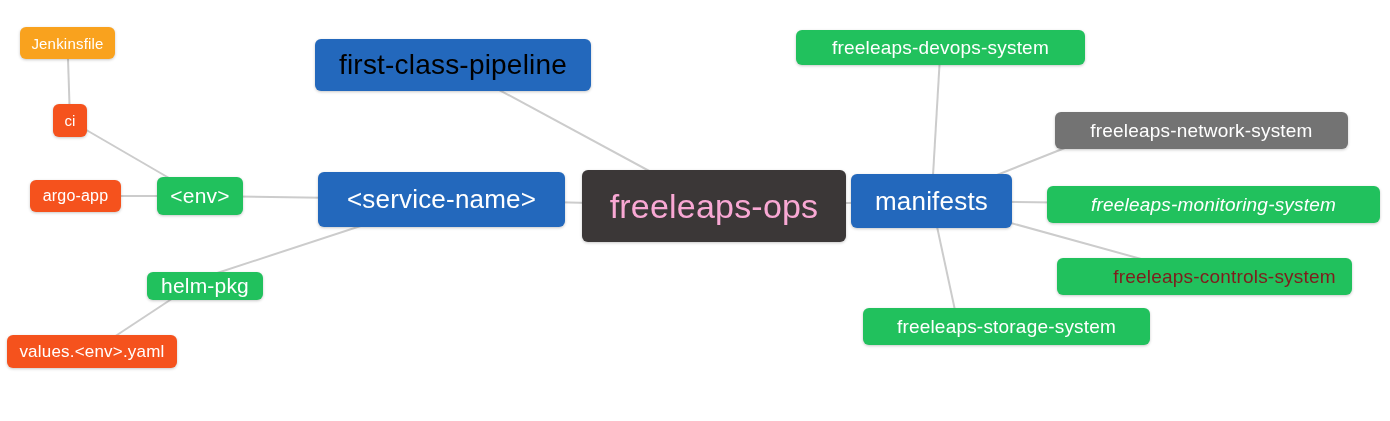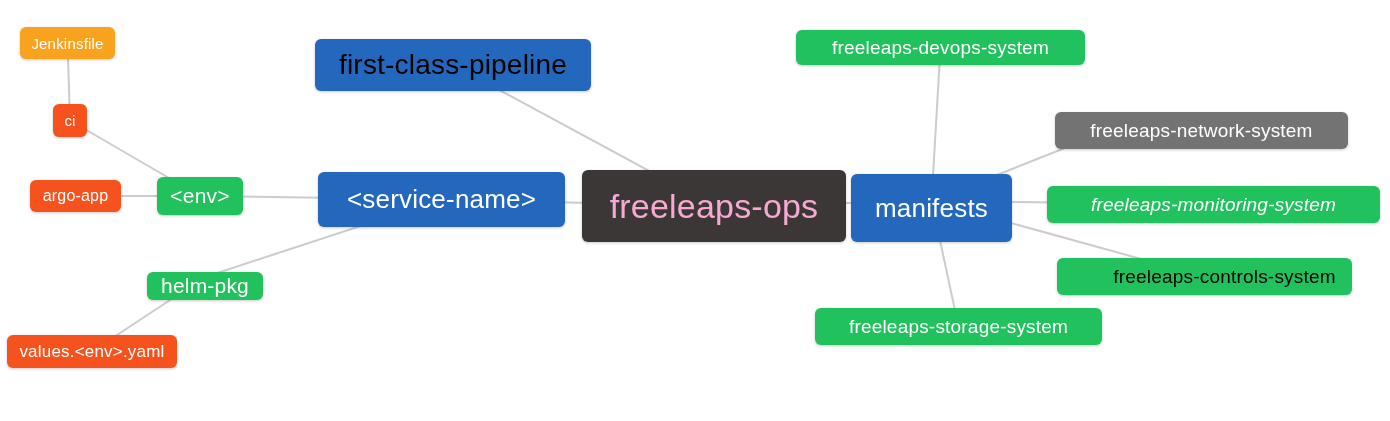--- a/index.html
+++ b/index.html
@@ -27,26 +27,26 @@
   
   .n-jenkinsfile { left: 20px;   top: 27px;  width: 95px;  height: 32px; font-size: 15px; }
   .n-ci          { left: 53px;   top: 104px; width: 34px;  height: 33px; font-size: 15px; }
   .n-argo-app    { left: 30px;   top: 180px; width: 91px;  height: 32px; font-size: 16px; }
   .n-env         { left: 157px;  top: 177px; width: 86px;  height: 38px; font-size: 21px; }
   .n-helm-pkg    { left: 147px;  top: 258px; width: 116px; height: 28px; font-size: 21px; margin-top: 14px; }
   .n-values      { left: 7px;    top: 335px; width: 170px; height: 33px; font-size: 17px; }
   .n-fcp         { left: 315px;  top: 39px;  width: 276px; height: 52px; font-size: 28px; }
   .n-svc         { left: 318px;  top: 172px; width: 247px; height: 55px; font-size: 26px; }
   .n-ops         { left: 582px;  top: 170px; width: 264px; height: 72px; font-size: 34px; }
-  .n-manifests   { left: 851px;  top: 174px; width: 161px; height: 68px; font-size: 26px; }
+  .n-manifests   { left: 851px;  top: 174px; width: 161px; height: 54px; font-size: 26px; }
   .n-devops      { left: 796px;  top: 30px;  width: 289px; height: 35px; font-size: 19px; }
   .n-network     { left: 1055px; top: 112px; width: 293px; height: 37px; font-size: 19px; }
   .n-monitoring  { left: 1047px; top: 186px; width: 333px; height: 37px; font-size: 19px; font-style: italic; }
   .n-controls    { left: 1057px; top: 258px; width: 295px; height: 37px; font-size: 19px; }
-  .n-storage     { left: 815px;  top: 308px; width: 287px; height: 37px; font-size: 19px; }
+  .n-storage     { left: 863px;  top: 308px; width: 287px; height: 37px; font-size: 19px; }
 </style>
 </head>
 <body style="background: rgb(255, 255, 255);">
 
 <div id="canvas">
 
   <svg id="edges" width="1390" height="421" viewBox="0 0 1390 421">
     <line x1="67.5" y1="43" x2="70" y2="120.5" stroke="#cccccc"></line>
     <line x1="70" y1="120.5" x2="200" y2="196" stroke="#cccccc"></line>
     <line x1="75.5" y1="196" x2="200" y2="196" stroke="#cccccc"></line>
@@ -69,16 +69,16 @@
   <div class="node n-env" style="background: rgb(33, 193, 93); color: rgb(255, 255, 255);">&lt;env&gt;</div>
   <div class="node n-helm-pkg" style="background: rgb(33, 193, 93); color: rgb(255, 255, 255);">helm-pkg</div>
   <div class="node n-values" style="background: rgb(245, 82, 29); color: rgb(255, 255, 255);">values.&lt;env&gt;.yaml</div>
   <div class="node n-fcp" style="background: rgb(35, 104, 188); color: #000000;">first-class-pipeline</div>
   <div class="node n-svc" style="background: rgb(35, 104, 188); color: rgb(255, 255, 255);">&lt;service-name&gt;</div>
   <div class="node n-ops" style="background: rgb(59, 55, 55); color: #f9a8d4;">freeleaps-ops</div>
   <div class="node n-manifests" style="background: rgb(35, 104, 188); color: rgb(255, 255, 255);">manifests</div>
   <div class="node n-devops" style="background: rgb(33, 193, 93); color: rgb(255, 255, 255);">freeleaps-devops-system</div>
   <div class="node n-network" style="background: #737373; color: rgb(255, 255, 255);">freeleaps-network-system</div>
   <div class="node n-monitoring" style="background: rgb(33, 193, 93); color: rgb(255, 255, 255);">freeleaps-monitoring-system</div>
-  <div class="node n-controls" style="background: rgb(33, 193, 93); color: #000000; padding-left: 40px;">freeleaps-controls-system</div>
+  <div class="node n-controls" style="background: rgb(33, 193, 93); color: #7f1d1d; padding-left: 40px;">freeleaps-controls-system</div>
   <div class="node n-storage" style="background: rgb(33, 193, 93); color: rgb(255, 255, 255);">freeleaps-storage-system</div>
 
 </div>
 
 </body></html>

